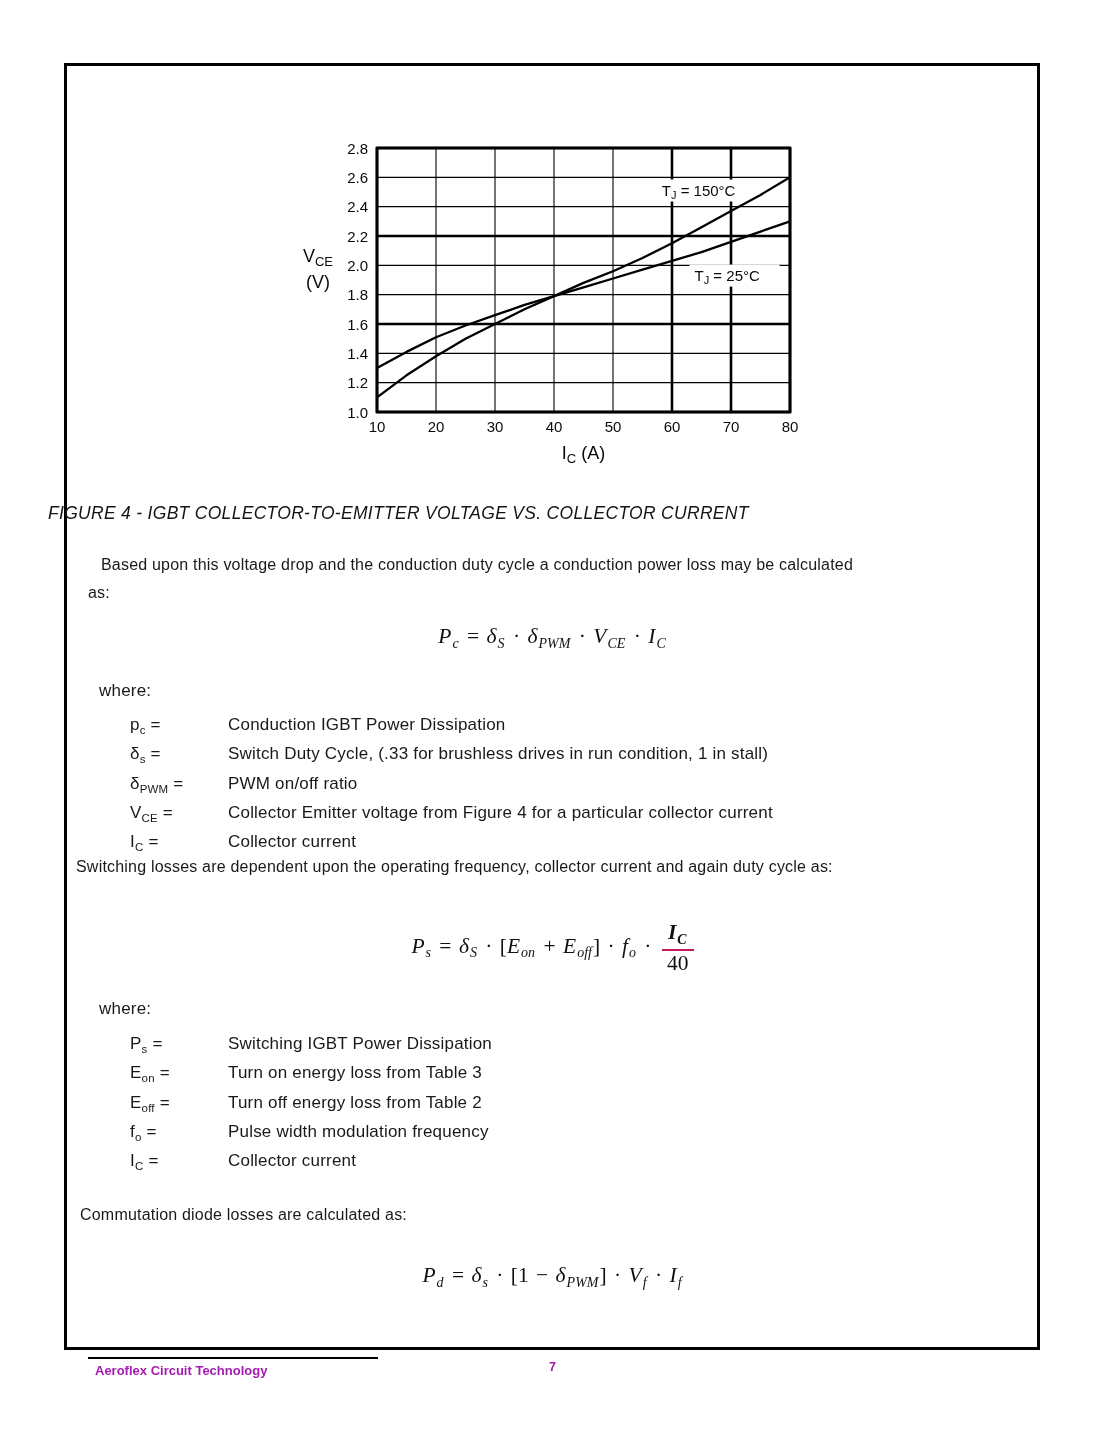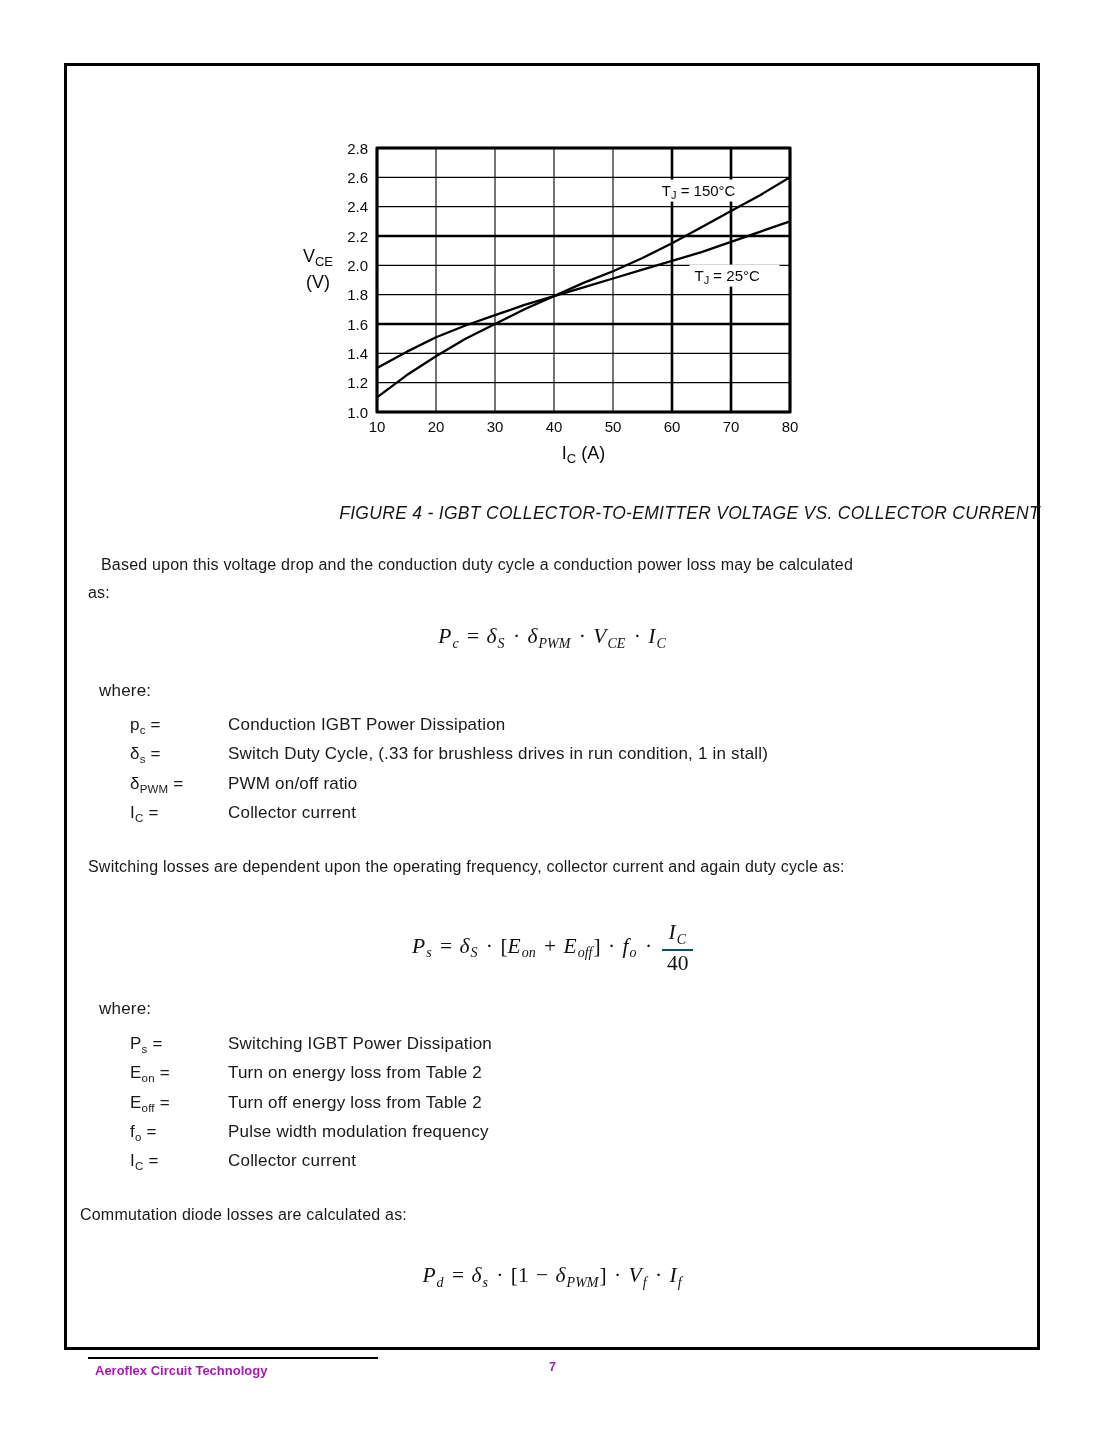--- a/index.html
+++ b/index.html
@@ -2,46 +2,46 @@
 <html><head>
 <meta charset="utf-8">
 <style>
   html,body{margin:0;padding:0;background:#ffffff;}
   .page{position:relative;width:1105px;height:1430px;background:#fff;
         font-family:"Liberation Sans",sans-serif;color:#1c1c1c;overflow:hidden;}
   .page-border{position:absolute;left:64px;top:63px;width:976px;height:1287px;
         border:3px solid #000;box-sizing:border-box;}
   .chart{position:absolute;left:270px;top:138px;}
   .chart text{font-family:"Liberation Sans",sans-serif;fill:#0a0a0a;}
-  .caption{position:absolute;left:65px;top:503px;width:975px;text-align:right;
+  .caption{position:absolute;left:48px;top:503px;width:975px;text-align:left;
         font-style:italic;font-size:17.5px;letter-spacing:0.3px;color:#141414;}
   .para{position:absolute;font-size:16px;letter-spacing:0.2px;line-height:27.5px;color:#191919;}
   .intro{left:88px;top:551px;width:940px;}
   .intro .ln:first-child{text-indent:13px;}
-  .p2{left:88px;top:853px;}
+  .p2{left:76px;top:853px;}
   .p3{left:80px;top:1201px;}
   .where{position:absolute;left:99px;font-size:17px;letter-spacing:0.2px;color:#191919;}
   .w1{top:681px;}
   .w2{top:999px;}
   .dl{position:absolute;left:130px;font-size:17px;letter-spacing:0.2px;color:#191919;}
   .dl1{top:706px;}
   .dl2{top:1025px;}
   .dl-row{display:flex;height:29.2px;align-items:flex-end;}
   .dt{width:98px;flex:none;}
   .dt sub{font-size:11.5px;line-height:0;}
   .dd{white-space:nowrap;}
   .equation{position:absolute;left:65px;width:975px;text-align:center;
         font-family:"Liberation Serif",serif;font-size:21.5px;color:#101010;word-spacing:2px;}
   .eq1{top:624px;}
   .eq2{top:922px;}
   .eq3{top:1263px;}
   .equation .v{font-style:italic;}
   .equation .s{font-style:italic;font-size:14px;vertical-align:-4.5px;padding:0 1px;}
   .frac{display:inline-block;vertical-align:-0.78em;text-align:center;margin-left:3px;}
-  .frac .fnum{display:block;padding:0 6px 2px;border-bottom:2px solid #0c4a6e;line-height:1;}
+  .frac .fnum{display:block;padding:0 6px 2px;border-bottom:2px solid #be185d;line-height:1;font-weight:bold;}
   .frac .fden{display:block;padding-top:2px;line-height:1;}
   .footer{position:absolute;font-weight:bold;color:#a21caf;}
   .footer-left{left:88px;top:1357px;width:290px;border-top:2px solid #000;
         padding:4px 0 0 7px;font-size:13px;box-sizing:border-box;}
   .footer-page{left:0;top:1360px;width:1105px;text-align:center;font-size:12.5px;}
   .footer-right{left:723px;top:1357px;width:292px;border-top:2px solid #000;
         padding-top:4px;font-size:11.5px;box-sizing:border-box;}
 </style>
 </head>
 <body>
@@ -116,39 +116,43 @@
       </div>
       <div class="dl-row">
         <span class="dt">δ<sub>s</sub> =</span>
         <span class="dd">Switch Duty Cycle, (.33 for brushless drives in run condition, 1 in stall)</span>
       </div>
       <div class="dl-row">
         <span class="dt">δ<sub>PWM</sub> =</span>
         <span class="dd">PWM on/off ratio</span>
       </div>
       <div class="dl-row">
+        <span class="dt">V<sub>CE</sub> =</span>
+        <span class="dd">Collector Emitter voltage from Figure 4 for a particular collector current</span>
+      </div>
+      <div class="dl-row">
         <span class="dt">I<sub>C</sub> =</span>
         <span class="dd">Collector current</span>
       </div>
     </div>
 
   <div class="para p2">Switching losses are dependent upon the operating frequency, collector current and again duty cycle as:</div>
 
   <div class="equation eq2" id="eq2"><span class="v">P</span><span class="s">s</span><span class="n">  =  </span><span class="v">δ</span><span class="s">S</span><span class="n"> · [</span><span class="v">E</span><span class="s">on</span><span class="n"> + </span><span class="v">E</span><span class="s">off</span><span class="n">] · </span><span class="v">f</span><span class="s">o</span><span class="n"> · </span><span class="frac"><span class="fnum"><span class="v">I</span><span class="s">C</span></span><span class="fden"><span class="n">40</span></span></span></div>
 
   <div class="where w2">where:</div>
 
   <div class="dl dl2" id="dl2">
       <div class="dl-row">
         <span class="dt">P<sub>s</sub> =</span>
         <span class="dd">Switching IGBT Power Dissipation</span>
       </div>
       <div class="dl-row">
         <span class="dt">E<sub>on</sub> =</span>
-        <span class="dd">Turn on energy loss from Table 2</span>
+        <span class="dd">Turn on energy loss from Table 3</span>
       </div>
       <div class="dl-row">
         <span class="dt">E<sub>off</sub> =</span>
         <span class="dd">Turn off energy loss from Table 2</span>
       </div>
       <div class="dl-row">
         <span class="dt">f<sub>o</sub> =</span>
         <span class="dd">Pulse width modulation frequency</span>
       </div>
       <div class="dl-row">

